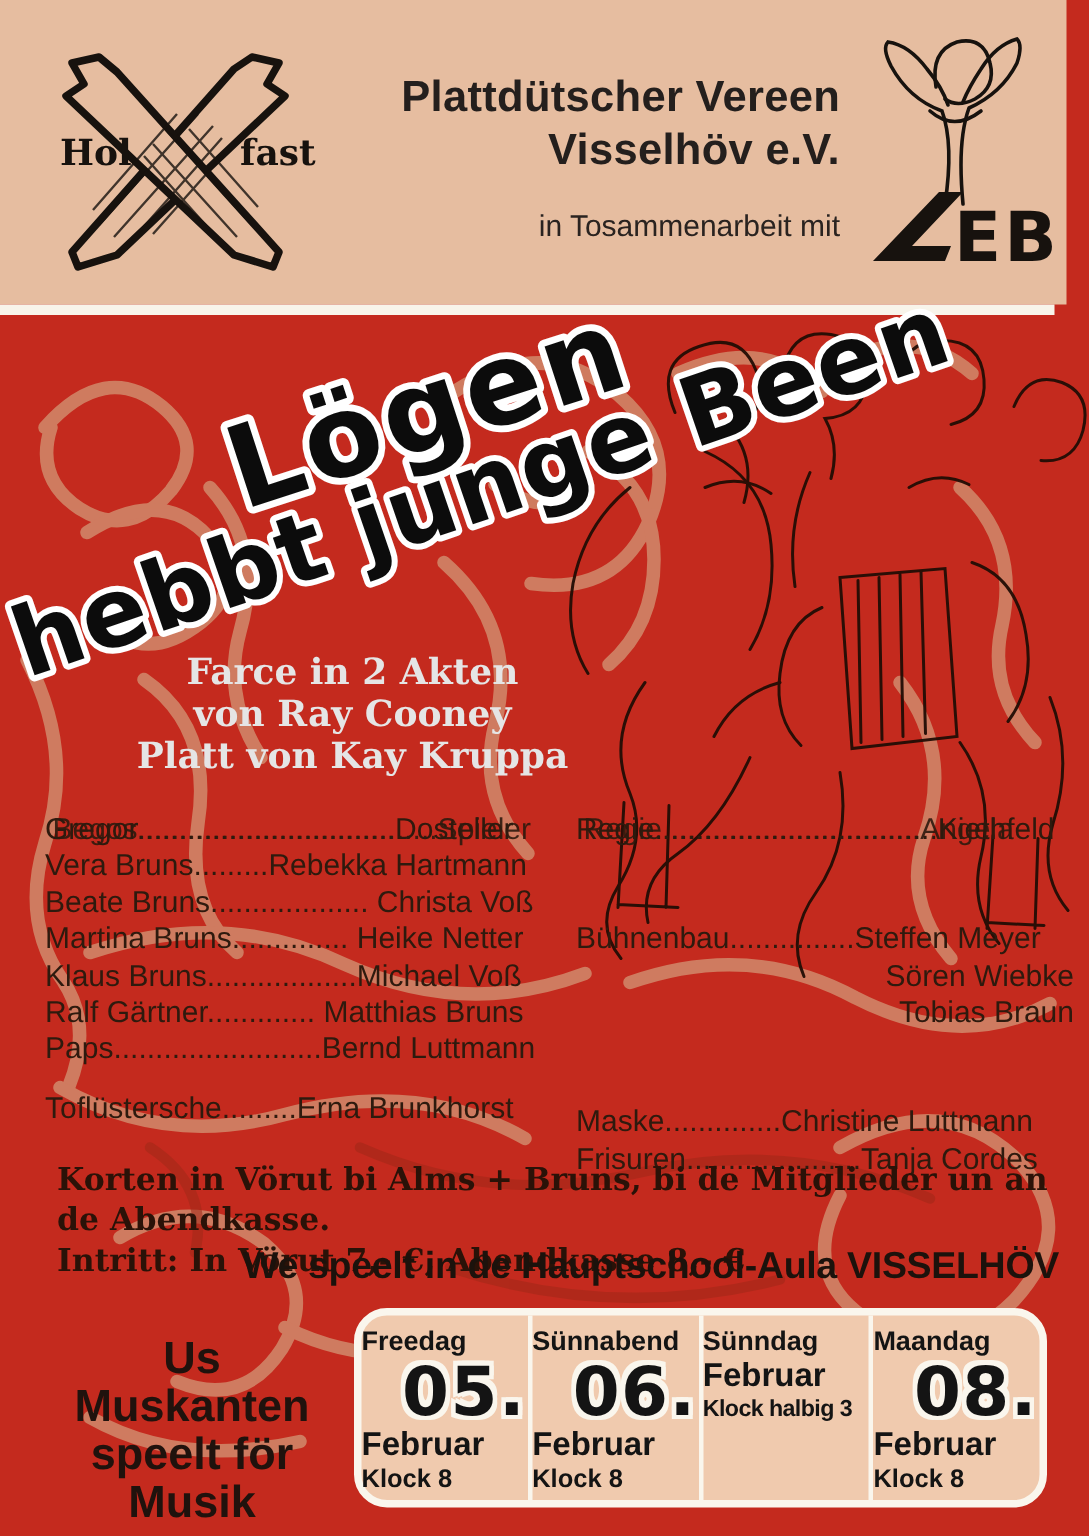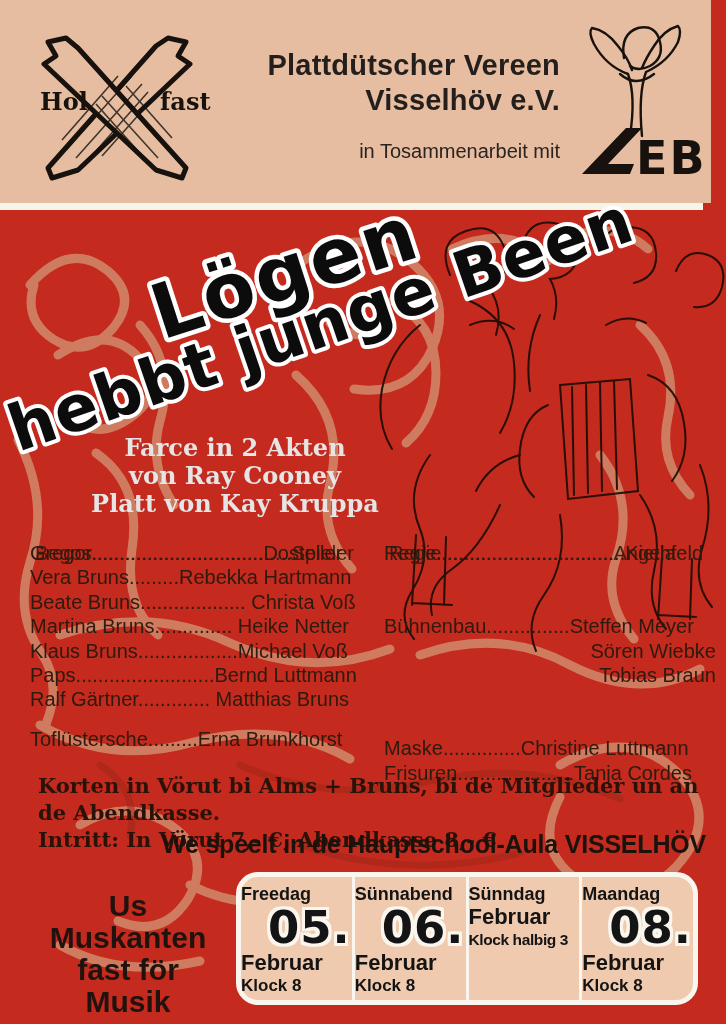--- a/index.html
+++ b/index.html
@@ -172,22 +172,22 @@
 
   <div class="castcol cast-left">
     <div class="row overlap">
       <span class="layer">Gregor...............................Dosteller</span>
       <span class="layer l2">Begos....................................Spieler</span>
     </div>
     <div class="row">Vera Bruns.........Rebekka Hartmann</div>
     <div class="row">Beate Bruns................... Christa Voß</div>
     <div class="row">Martina Bruns.............. Heike Netter</div>
     <div class="row">Klaus Bruns..................Michael Voß</div>
+    <div class="row">Ralf Gärtner............. Matthias Bruns</div>
     <div class="row">Paps.........................Bernd Luttmann</div>
-    <div class="row">Ralf Gärtner............. Matthias Bruns</div>
     <div class="row spT">Toflüstersche.........Erna Brunkhorst</div>
   </div>
 
   <div class="castcol crew-right">
     <div class="row overlap">
       <span class="layer">Regie..................................Kiethfeld</span>
       <span class="layer l2">Regie...............................Angela</span>
     </div>
     <div class="row sp2">Bühnenbau...............Steffen Meyer</div>
     <div class="row r-align">Sören Wiebke</div>
@@ -199,21 +199,21 @@
   <div class="tickets">
     <div>Korten in Vörut bi Alms + Bruns, bi de Mitglieder un an de Abendkasse.</div>
     <div>Intritt: In Vörut 7,- €, Abendkasse 8,- €</div>
   </div>
 
   <div class="venue">We speelt in de Hauptschool-Aula VISSELHÖV</div>
 
   <div class="music">
     <div>Us</div>
     <div>Muskanten</div>
-    <div>fast för</div>
+    <div>speelt för</div>
     <div>Musik</div>
   </div>
 
   <div class="schedule">
     <div class="sch-col">
       <div class="sch-day">Freedag</div>
       <div class="sch-date">05.</div>
       <div class="sch-month">Februar</div>
       <div class="sch-time">Klock 8</div>
     </div>

